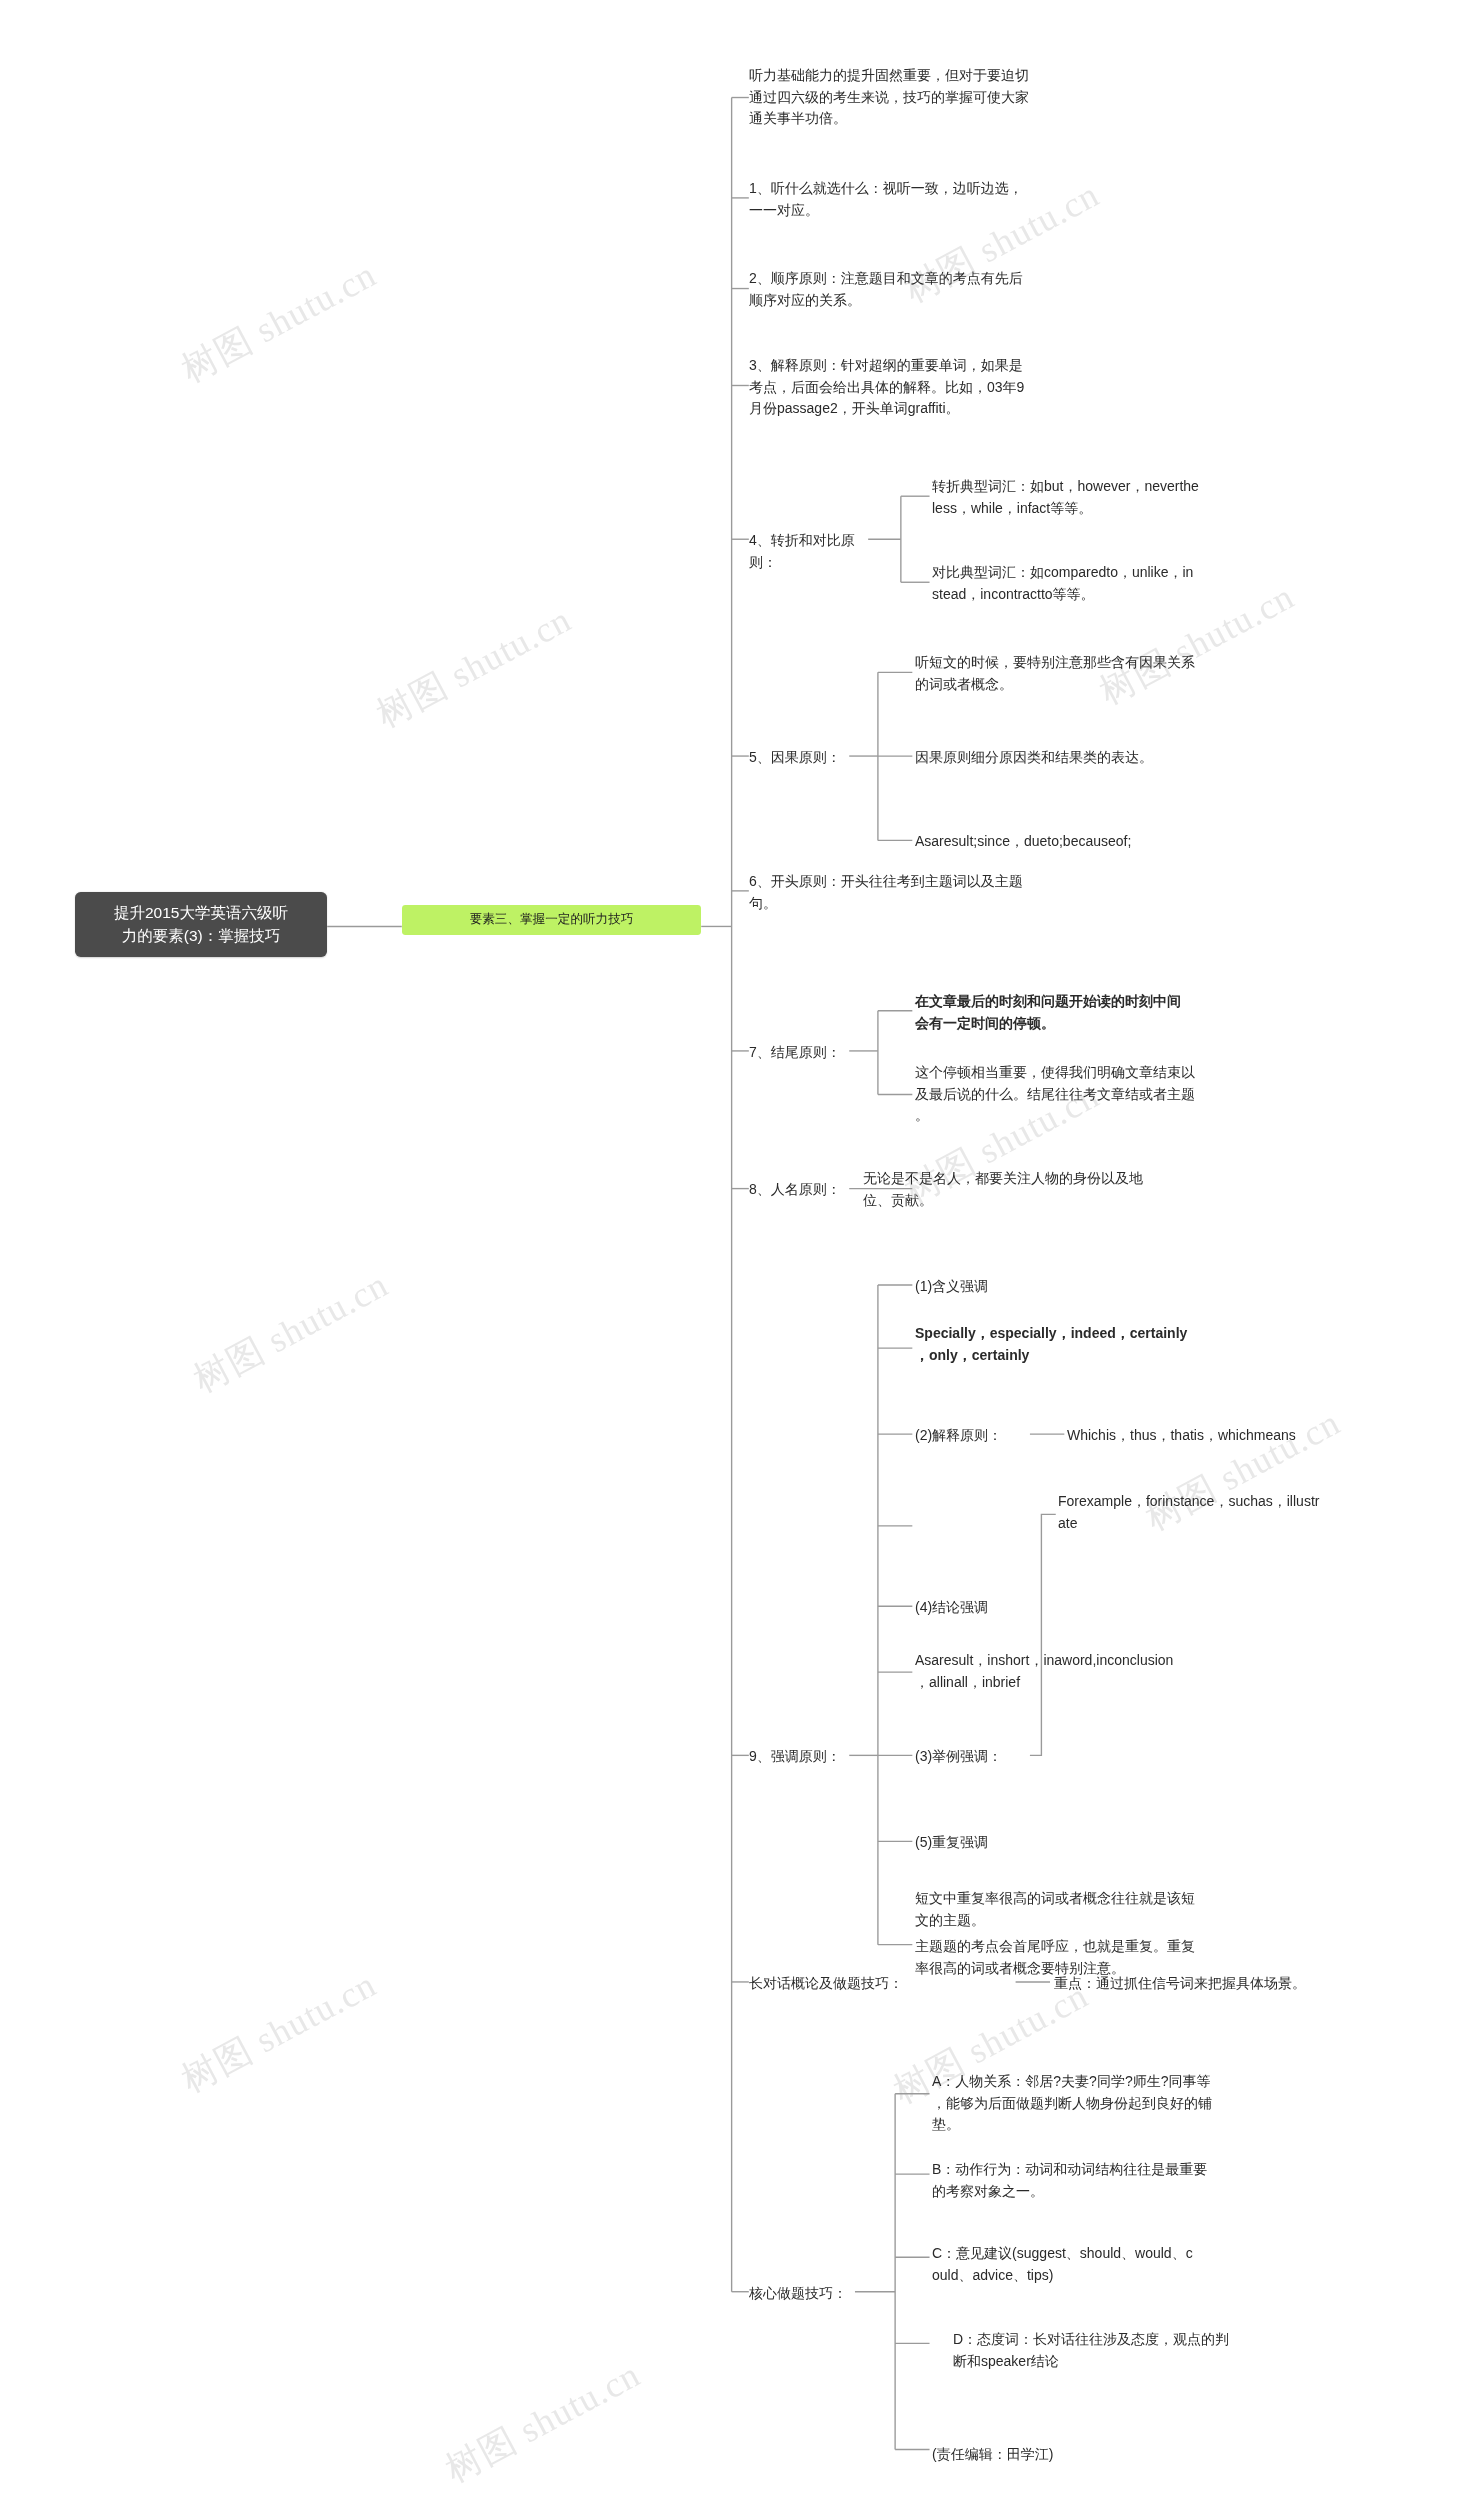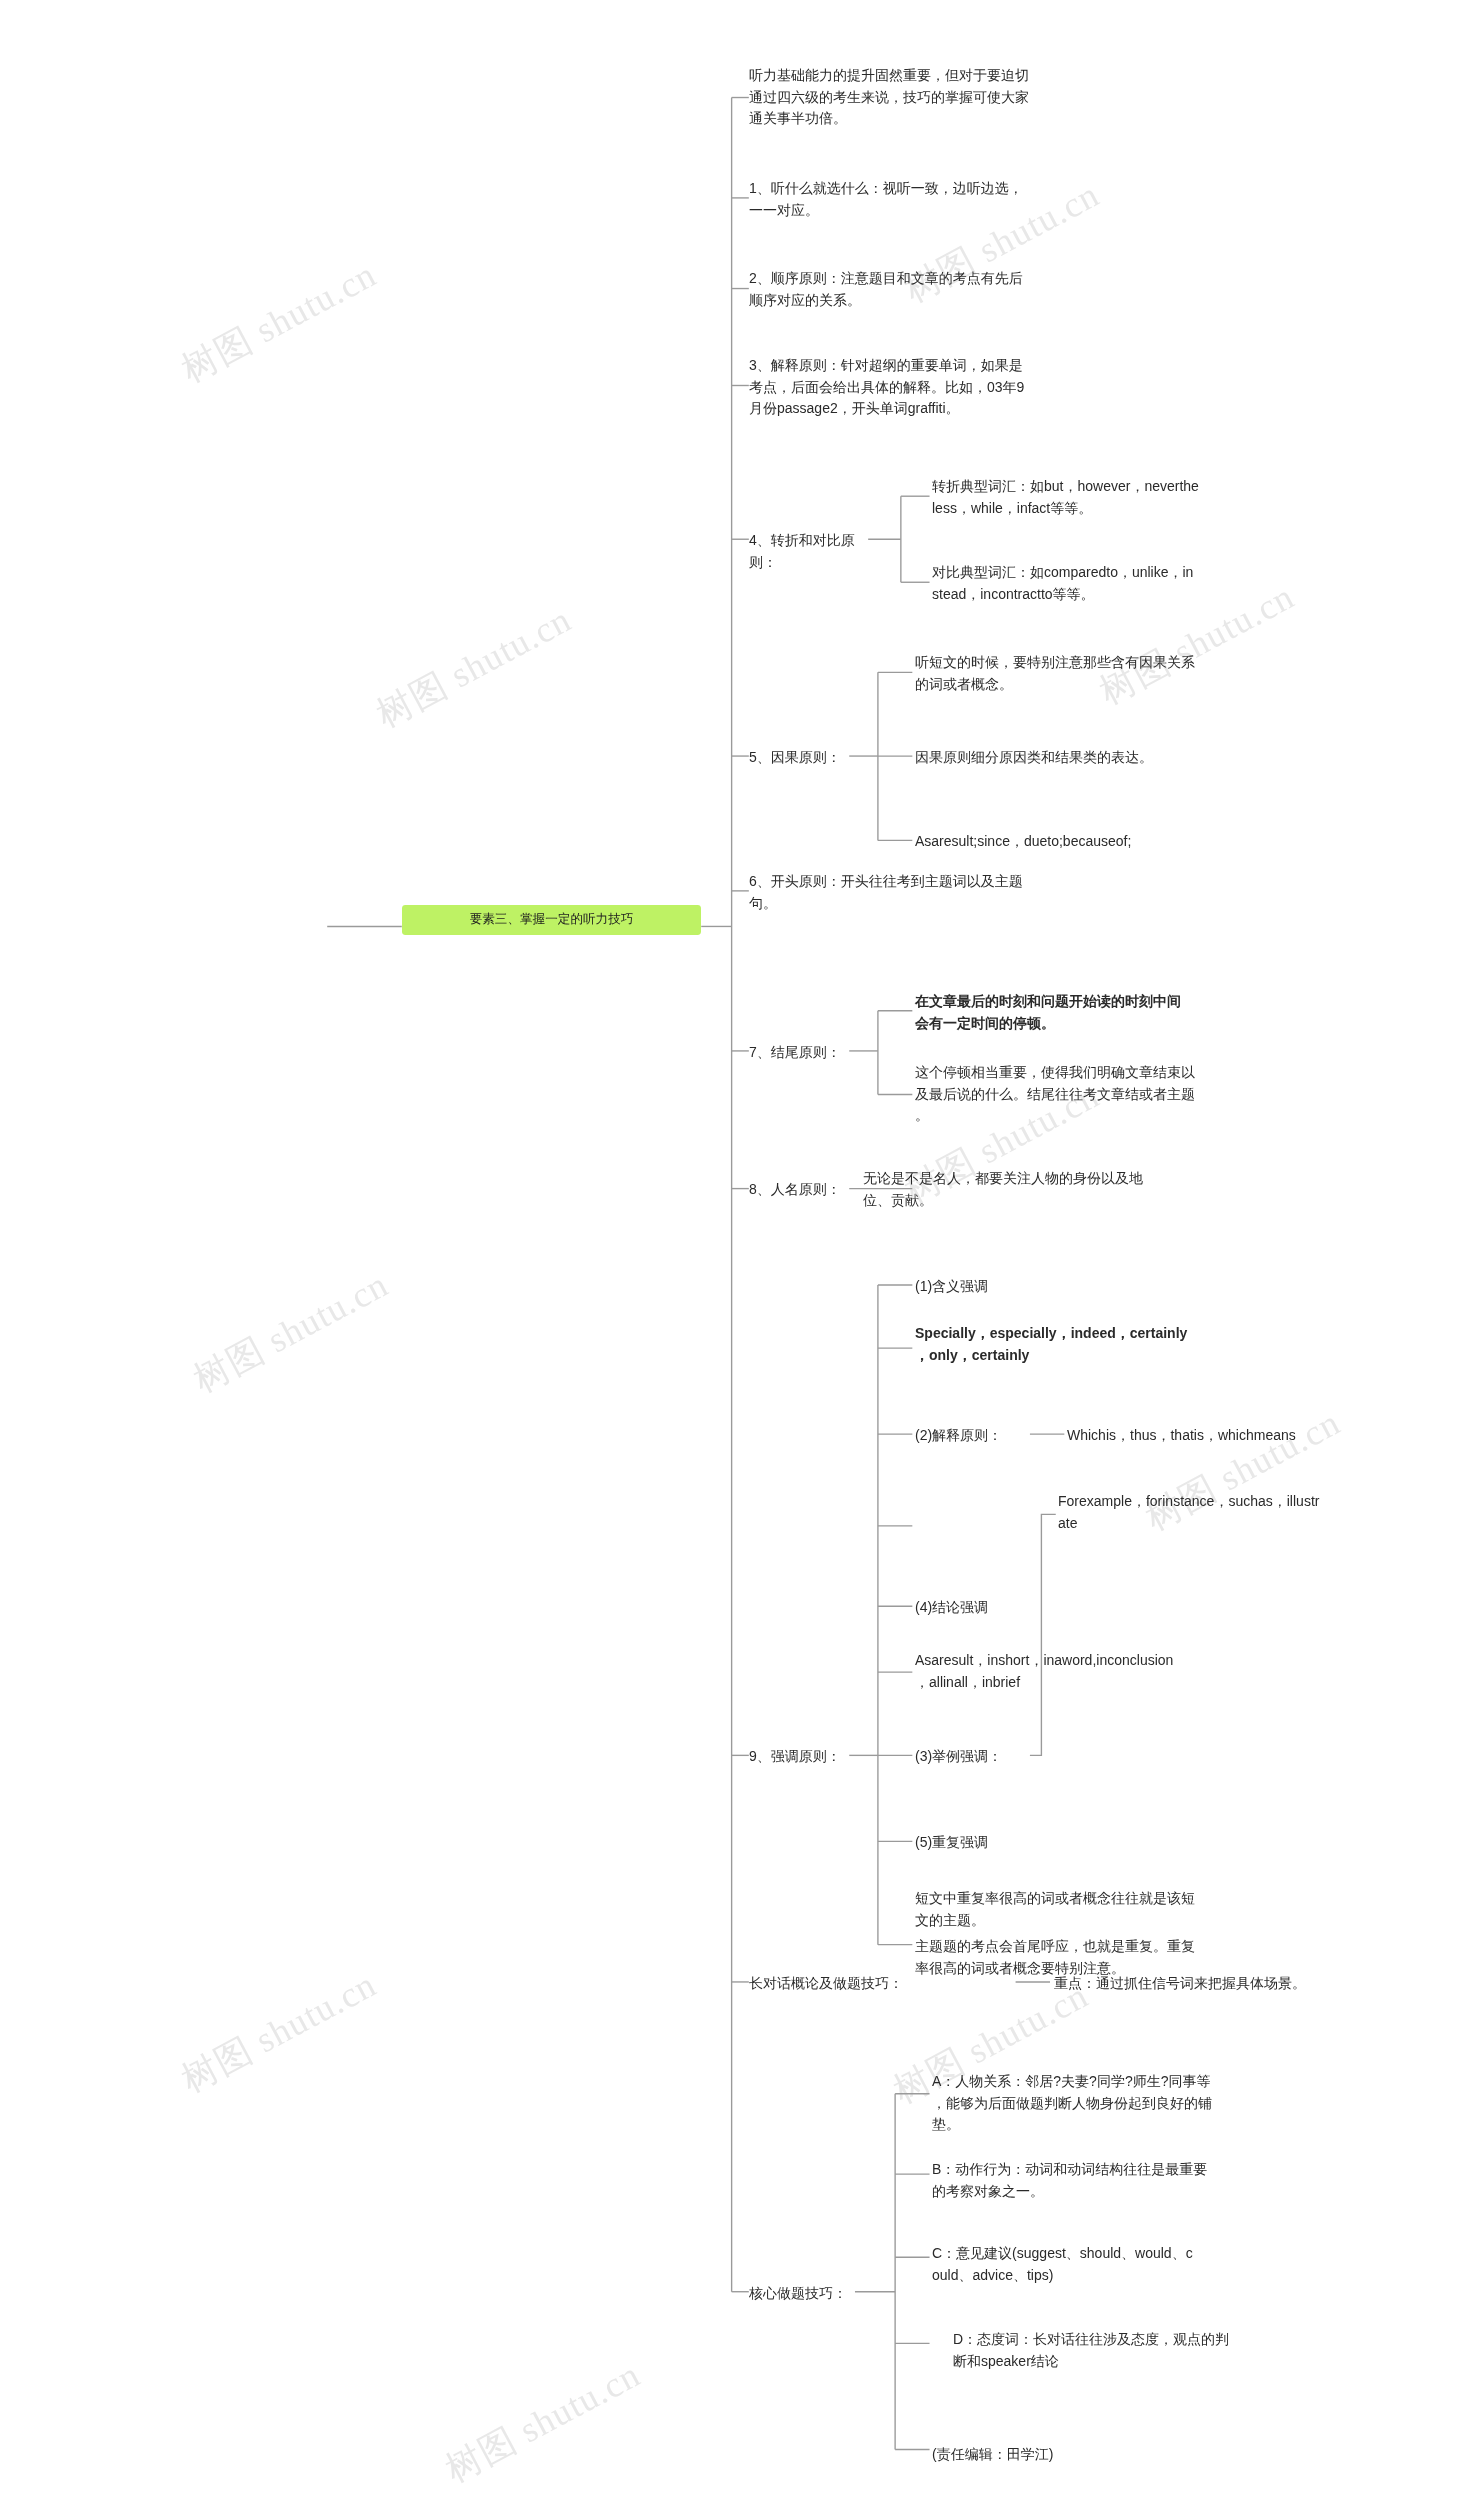--- a/index.html
+++ b/index.html
@@ -168,20 +168,22 @@
       <path d="M 1490,3995 L 1560,3995"></path>
       <path d="M 1560,3650 L 1560,4270"></path>
       <path d="M 1560,3650 L 1620,3650"></path>
       <path d="M 1560,3790 L 1620,3790"></path>
       <path d="M 1560,3935 L 1620,3935"></path>
       <path d="M 1560,4085 L 1620,4085"></path>
       <path d="M 1560,4270 L 1620,4270"></path>
     </g>
   </svg>
 
+  <div class="node root-node" style="left:75px; top:892px; width:252px;">提升2015大学英语六级听
+力的要素(3)：掌握技巧</div>
 
   <div class="node branch-node" style="left:402px; top:905px; width:299px;">要素三、掌握一定的听力技巧</div>
 
   <div class="node leaf-node" style="left:749px; top:64px; width:321px;">听力基础能力的提升固然重要，但对于要迫切
 通过四六级的考生来说，技巧的掌握可使大家
 通关事半功倍。</div>
 
   <div class="node leaf-node" style="left:749px; top:177px; width:321px;">1、听什么就选什么：视听一致，边听边选，
 一一对应。</div>
 

